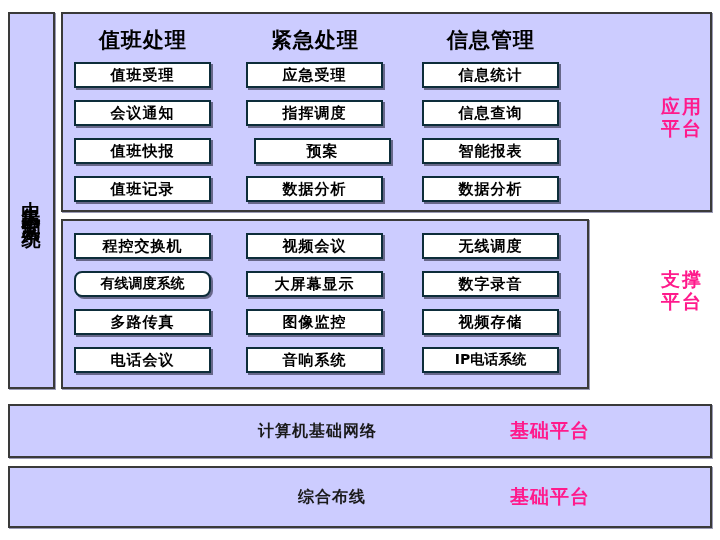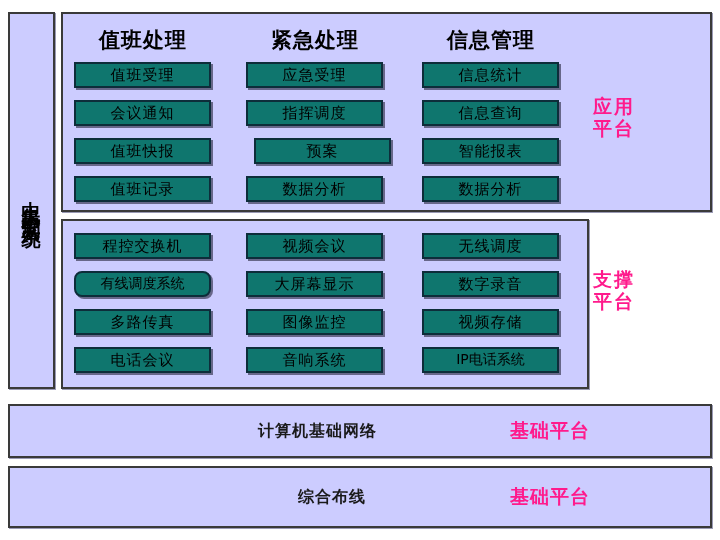--- a/index.html
+++ b/index.html
@@ -86,39 +86,39 @@
     color: #000000;
     letter-spacing: 1px;
     white-space: nowrap;
   }
 
   
   .chip {
     position: absolute;
     width: 137px;
     height: 26px;
-    background: #0f766e;
+    background: #ffffff;
     border: 2px solid #0d2d3a;
     box-sizing: border-box;
     box-shadow: 2px 2px 0 rgba(20,20,40,0.55);
     display: flex;
     align-items: center;
     justify-content: center;
     font-size: 15px;
-    font-weight: normal;
+    font-weight: bold;
     color: #000000;
     letter-spacing: 1px;
     white-space: nowrap;
   }
   .chip.tight { letter-spacing: 0px; font-size: 14px; }
 
   
   .plat-label {
     position: absolute;
-    text-align: left;
+    text-align: right;
     font-size: 19px;
     font-weight: bold;
     color: #ff1a8c;
     line-height: 1.15;
     letter-spacing: 2px;
     white-space: nowrap;
   }
 
   
   .bar {

